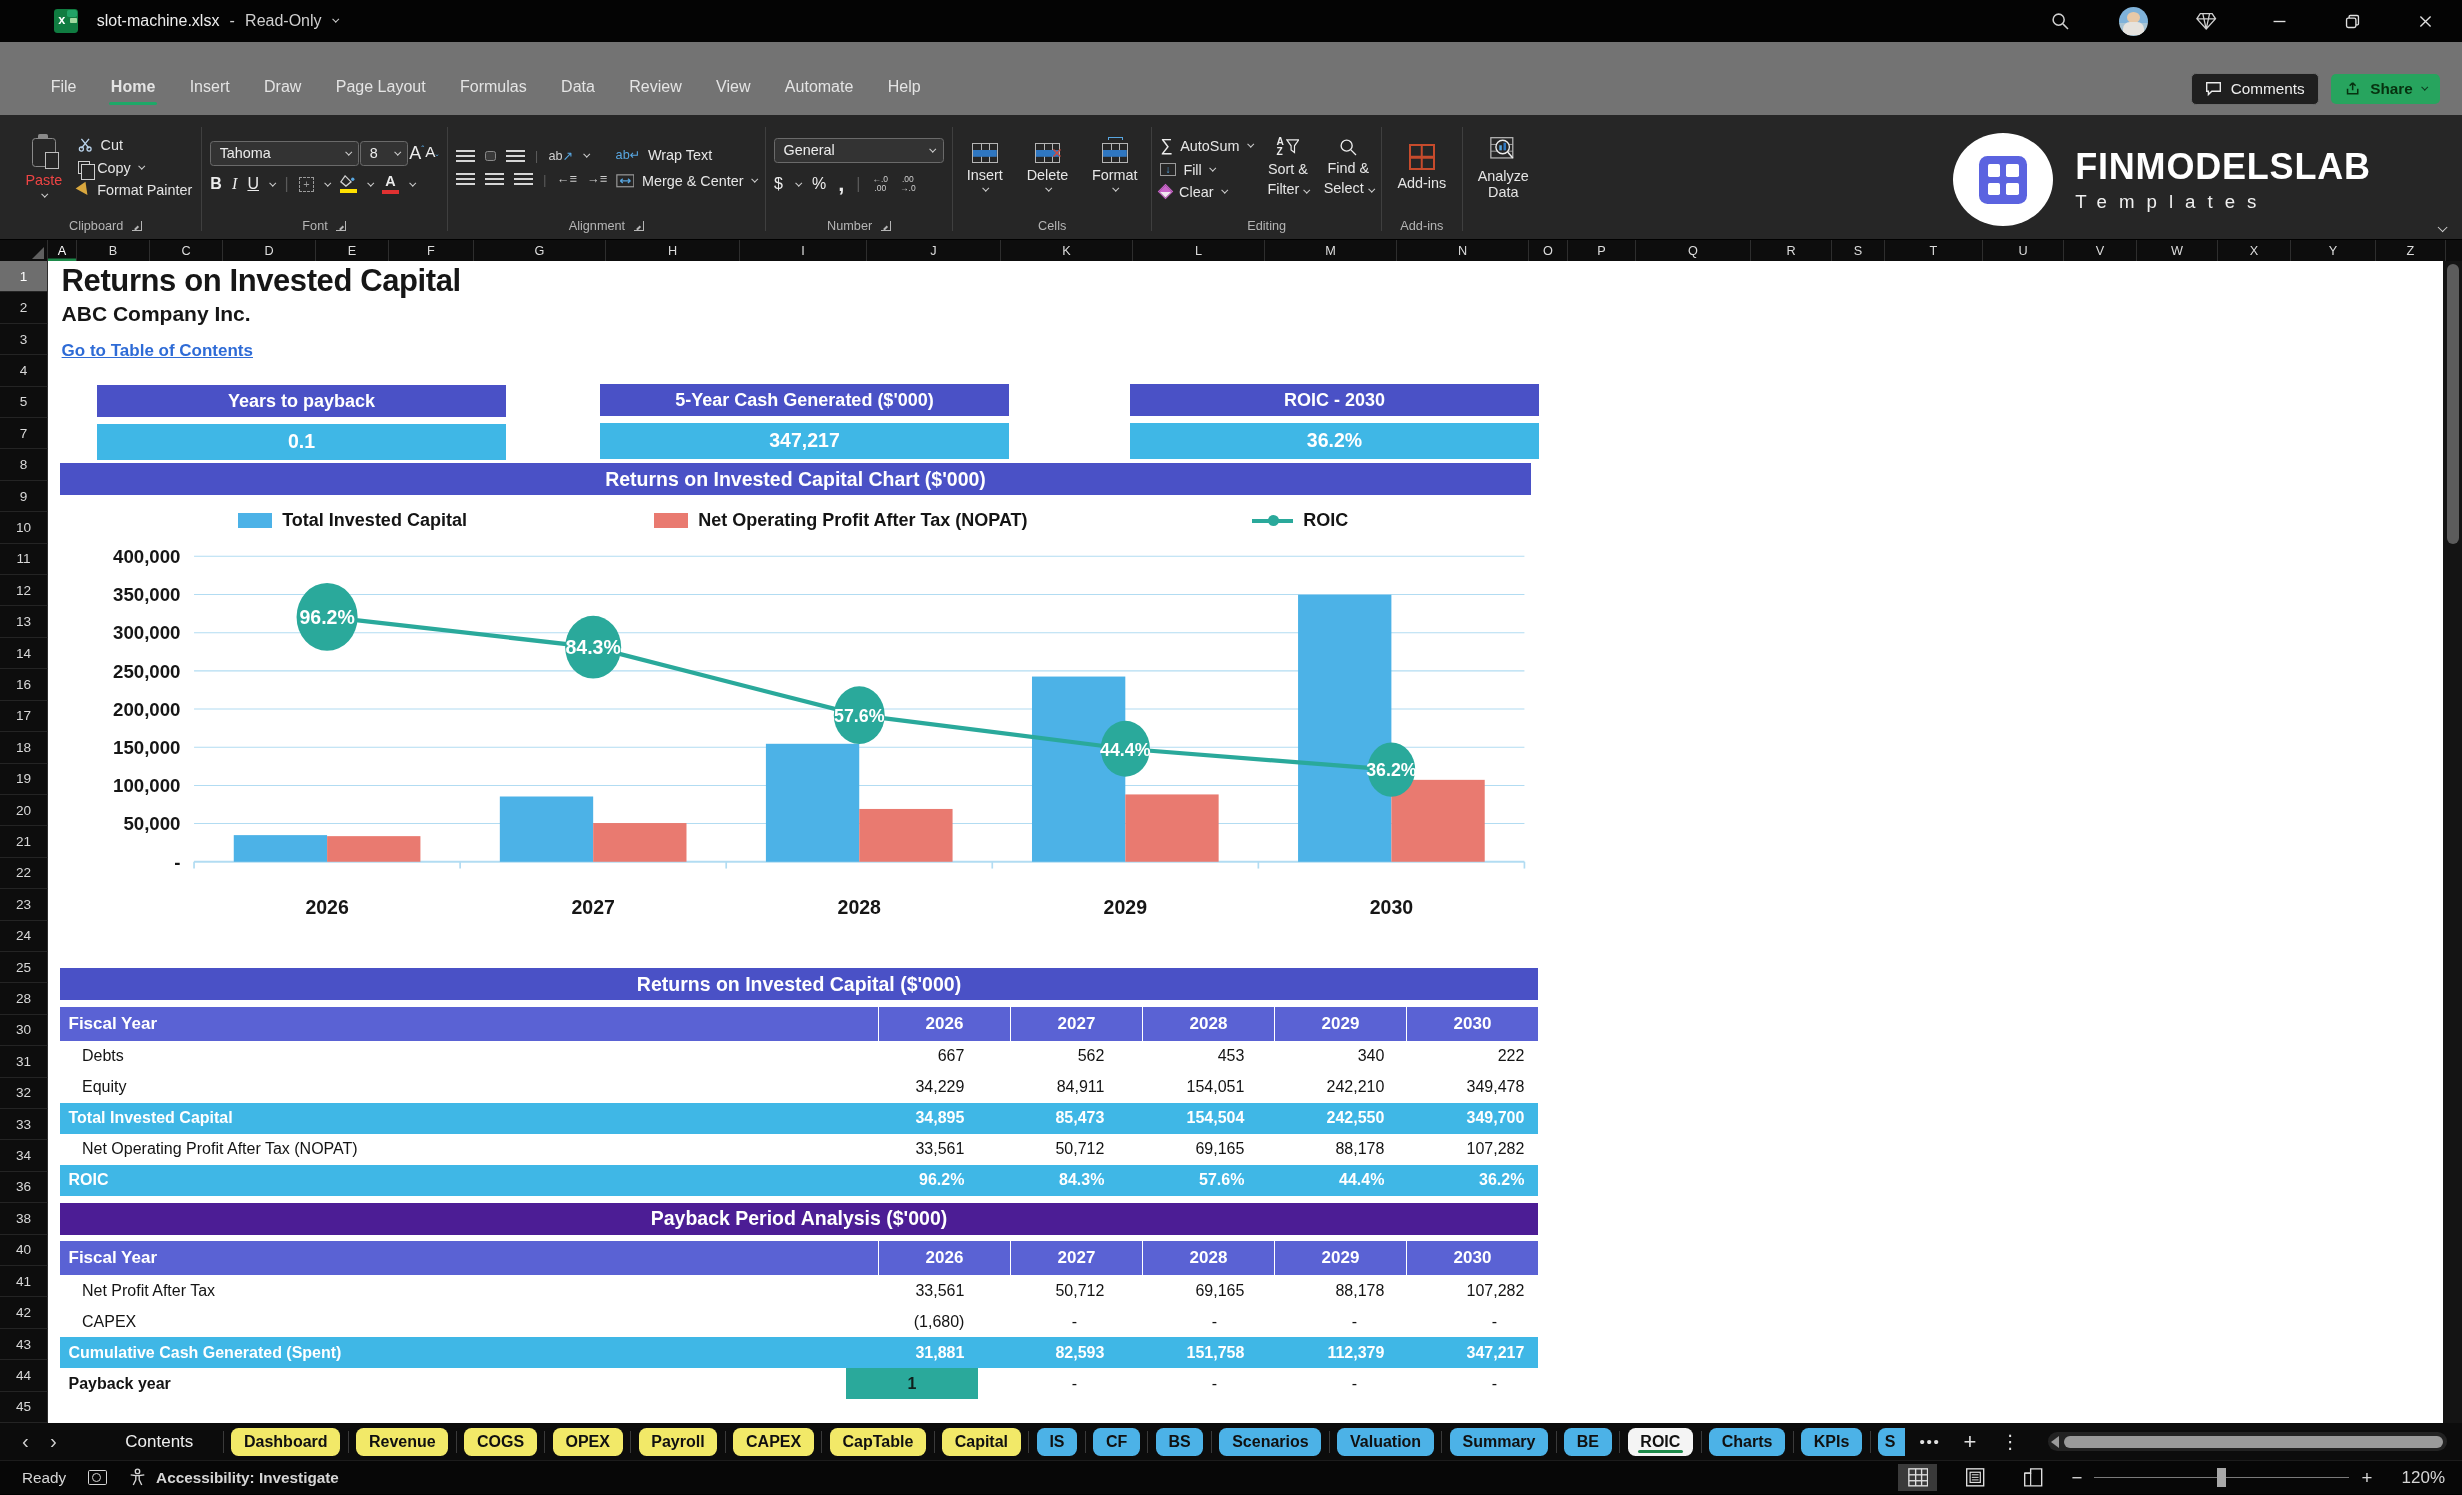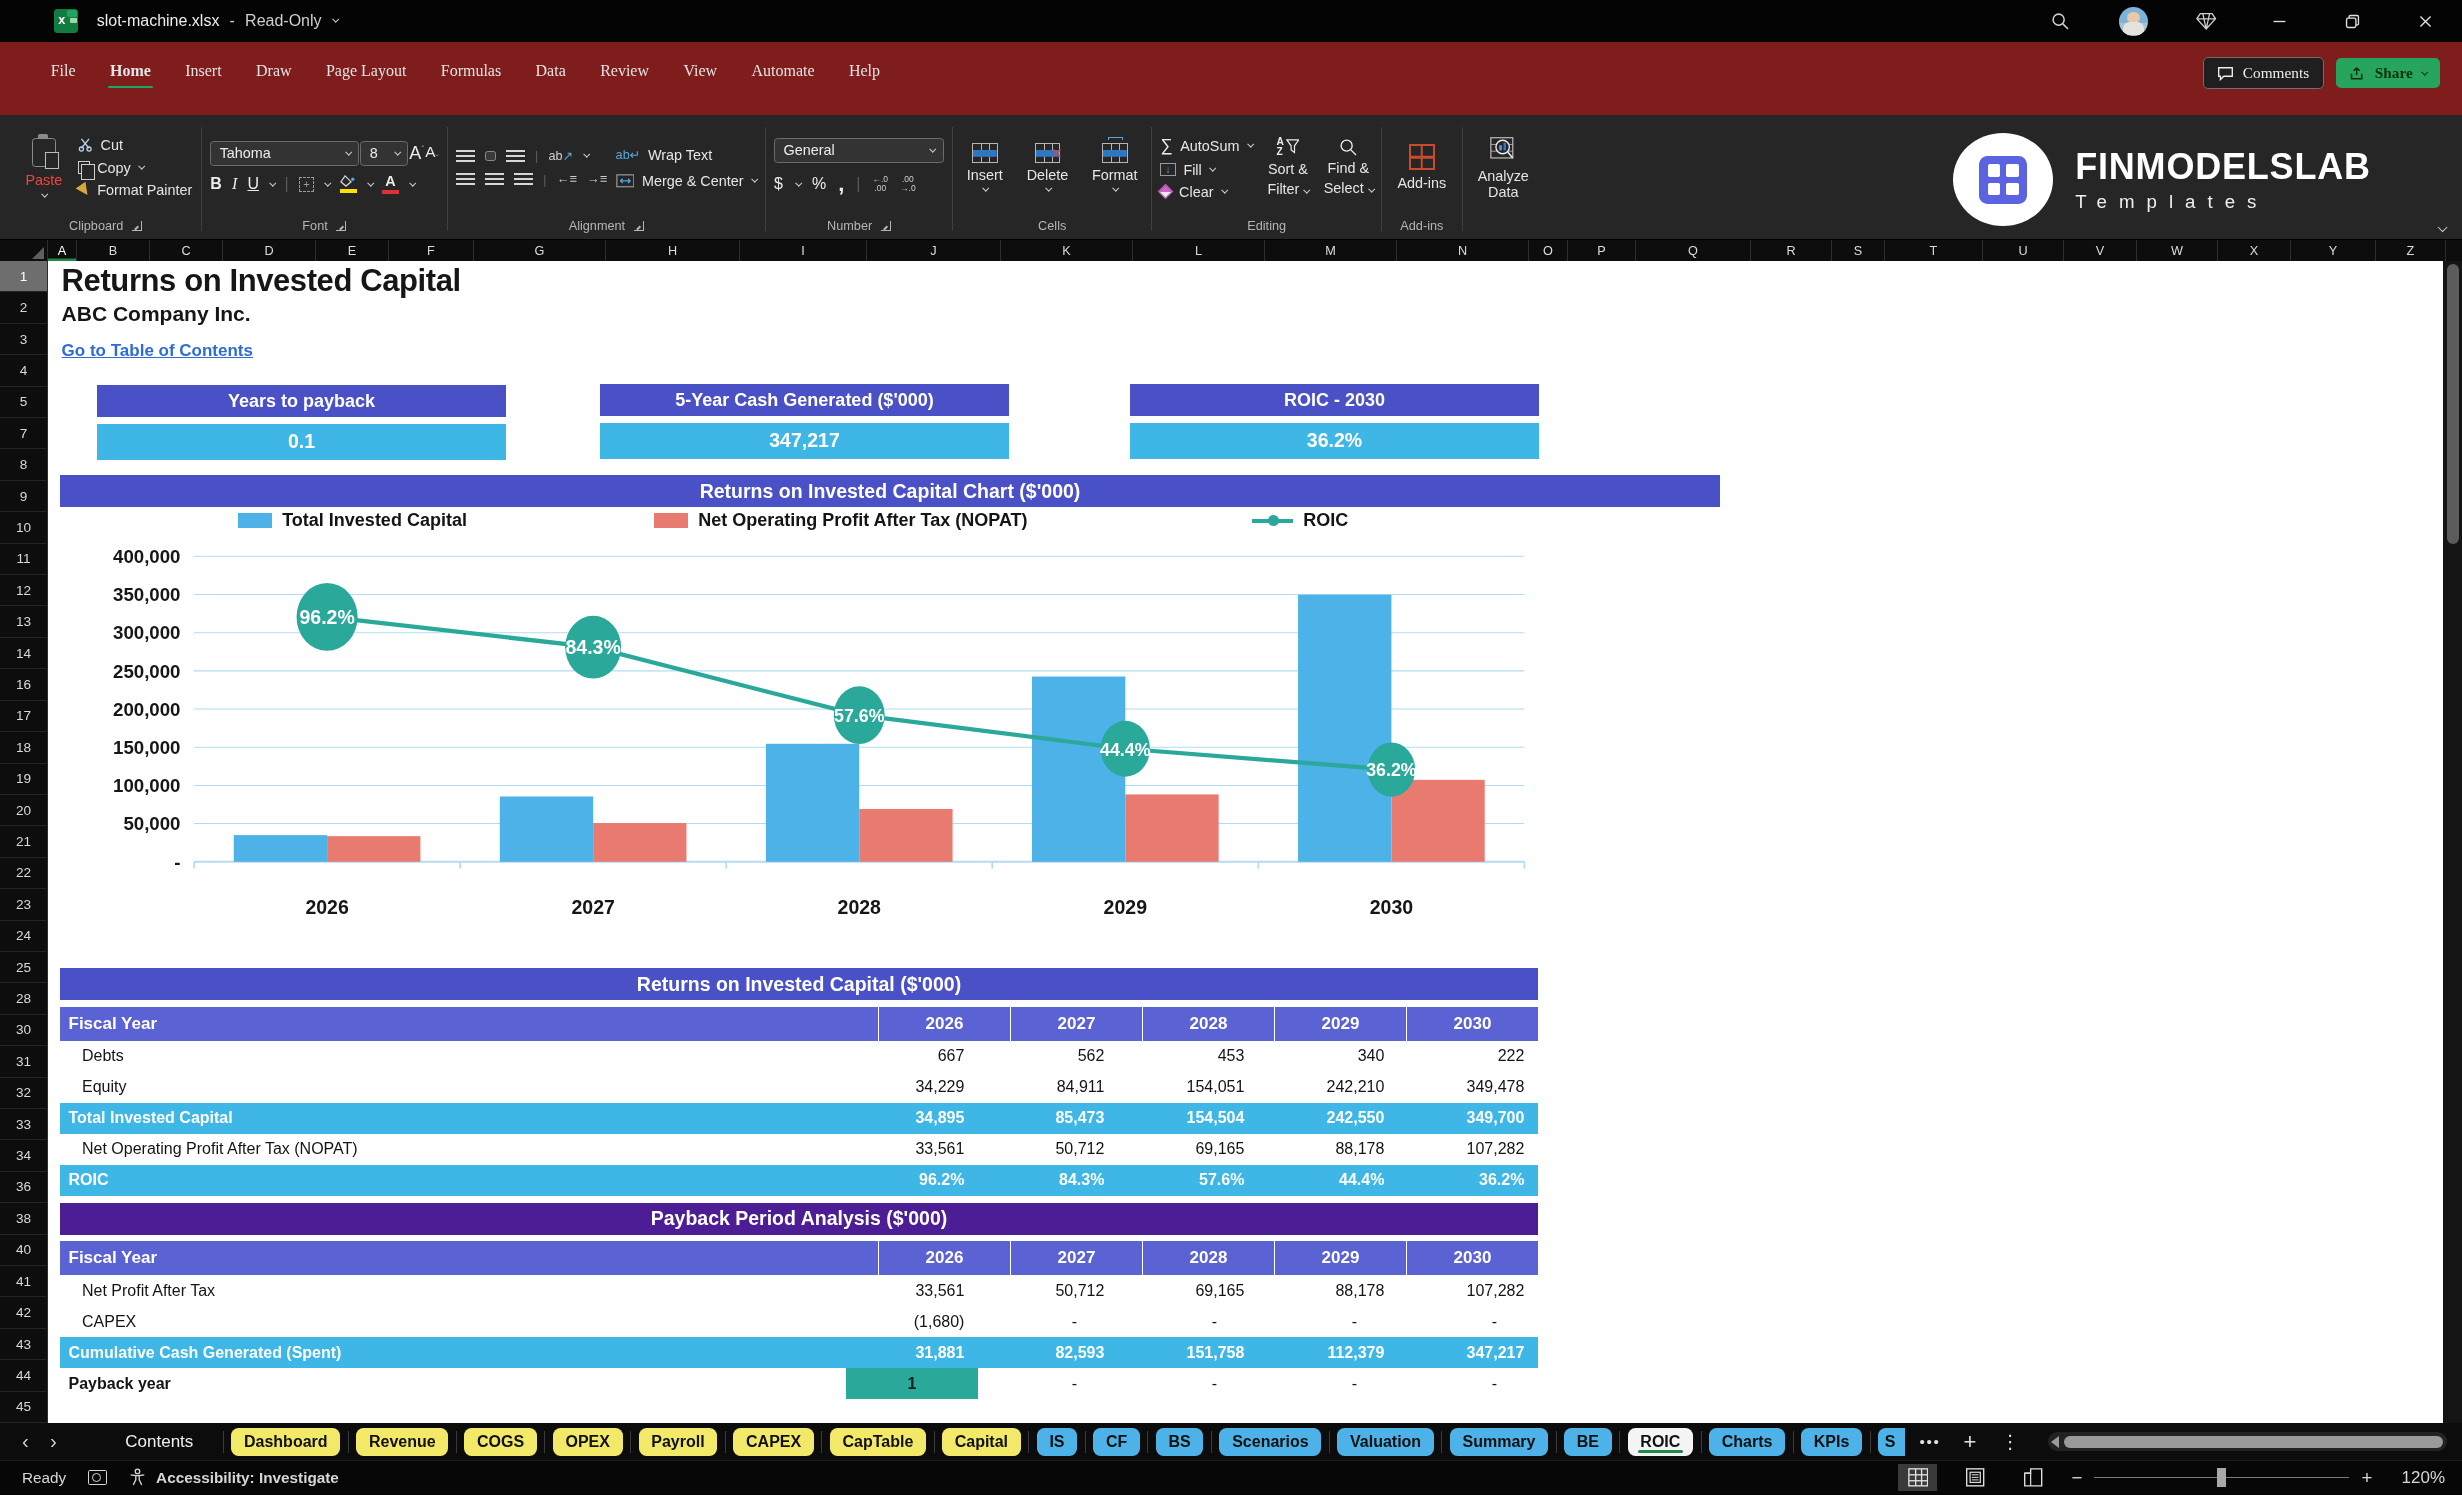--- a/index.html
+++ b/index.html
@@ -21,21 +21,21 @@
   .tbar-right { margin-left:auto; display:flex; align-items:center; gap:44px; }
   .tbtn { width:29px; height:29px; display:flex; align-items:center; justify-content:center; }
   .avatar { width:29px; height:29px; border-radius:50%; overflow:hidden; position:relative;
             background:linear-gradient(#7fb2d9 0 55%, #a8c4d4 55%); }
   .avatar .head { position:absolute; left:7.6px; top:5.1px; width:13.6px; height:11px; border-radius:50%; background:#e8c9a8; }
   .avatar .body { position:absolute; left:4.2px; top:15.3px; width:20.4px; height:13.6px; border-radius:6.8px 6.8px 0 0; background:#e6e3de; }
   .chev { display:inline-block; width:6.8px; height:6.8px; border-right:1.7px solid #cfcfcf; border-bottom:1.7px solid #cfcfcf; transform:rotate(45deg) translateY(-1.7px); }
   .chev.tiny { width:5.1px; height:5.1px; border-width:1.3px; }
   .chev.dark { border-color:#0b3a1e; }
   
-  .menurow { height:73px; display:flex; align-items:center; padding:0 22px 10.2px 49px; background:#7f1d1d;font-family:Liberation Serif, serif; }
+  .menurow { height:73px; display:flex; align-items:flex-end; padding:0 22px 10.2px 49px; background:#737373; }
   .mtabs { display:flex; gap:31px; font-size:16px; color:#e4e4e4; }
   .mtab { position:relative; padding:3.4px 1.7px 8.5px; cursor:default; }
   .mtab.active { font-weight:bold; }
   .mtab.active:after { content:""; position:absolute; left:0; right:0; bottom:0; height:2.5px; background:#1ea868; border-radius:1.7px; }
   .mright { margin-left:auto; display:flex; gap:12px; align-items:center; }
   .comments-btn { display:flex; align-items:center; gap:8.5px; border:0.8px solid #6f6f6f; border-radius:5.1px; padding:6px 13.6px; font-size:15.3px; color:#ececec; background:#1f1f1f; }
   .share-btn { display:flex; align-items:center; gap:8.5px; border-radius:5.1px; padding:6px 13.6px; font-size:15.3px; font-weight:bold; color:#07310f; background:#27a45e; }
   
   .ribbon { height:124px; background:#262626; display:flex; padding:5.1px 10.2px 0 10.2px; position:relative; }
   .rgroup { display:flex; flex-direction:column; padding:1.7px 8.5px 0; }
@@ -104,21 +104,21 @@
   .content { flex:1; background:#fff; position:relative; color:#141414; }
   .vscroll { width:18.7px; background:#141414; position:relative; }
   .vthumb { position:absolute; left:3.4px; top:3.4px; width:12px; height:280px; background:#5c5c5c; border-radius:6px; }
   .pagetitle { position:absolute; left:13.6px; top:1.7px; font-size:31px; font-weight:bold; color:#161616; letter-spacing:-0.4px; }
   .company { position:absolute; left:13.6px; top:41px; font-size:21px; font-weight:bold; color:#161616; }
   .toclink { position:absolute; left:13.6px; top:80px; font-size:17px; font-weight:bold; text-decoration:underline; }
   
   .kpi { position:absolute; width:409px; }
   .kpihead { height:32px; display:flex; align-items:center; justify-content:center; color:#fff; font-weight:bold; font-size:18px; }
   .kpival { margin-top:6.8px; height:36px; display:flex; align-items:center; justify-content:center; color:#fff; font-weight:bold; font-size:19.5px; }
-  .banner { position:absolute; left:12px; width:1660px; height:32px; display:flex; align-items:center; justify-content:center; color:#fff; font-weight:bold; font-size:19.5px;margin-top:12px; }
+  .banner { position:absolute; left:12px; width:1471px; height:32px; display:flex; align-items:center; justify-content:center; color:#fff; font-weight:bold; font-size:19.5px; }
   
   .legend { position:absolute; left:12px; top:244px; width:1478px; height:37px; }
   .legitem { position:absolute; top:5.1px; display:flex; align-items:center; gap:10.2px; font-size:18px; font-weight:bold; color:#141414; }
   .sw { width:34px; height:14.4px; }
   .swline { width:41px; height:4.2px; position:relative; }
   .swline i { position:absolute; left:16px; top:-3.4px; width:11px; height:11px; border-radius:50%; }
   
   .tables { position:absolute; left:12px; top:707px; width:1478px; }
   .tbl { width:100%; }
   .tbanner { height:32px; display:flex; align-items:center; justify-content:center; color:#fff; font-weight:bold; font-size:19.5px; margin-bottom:6.8px; }

